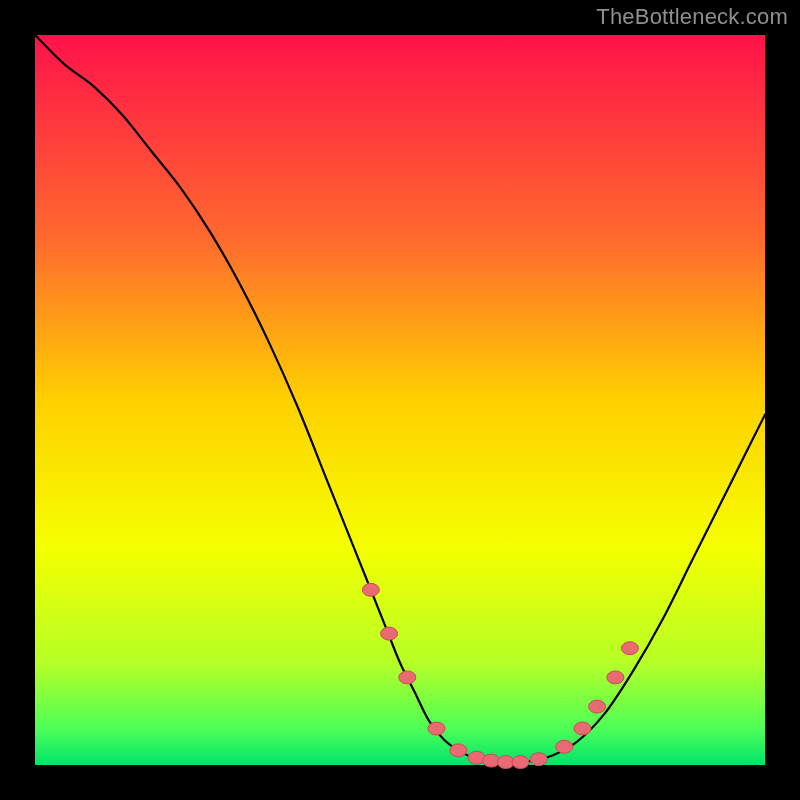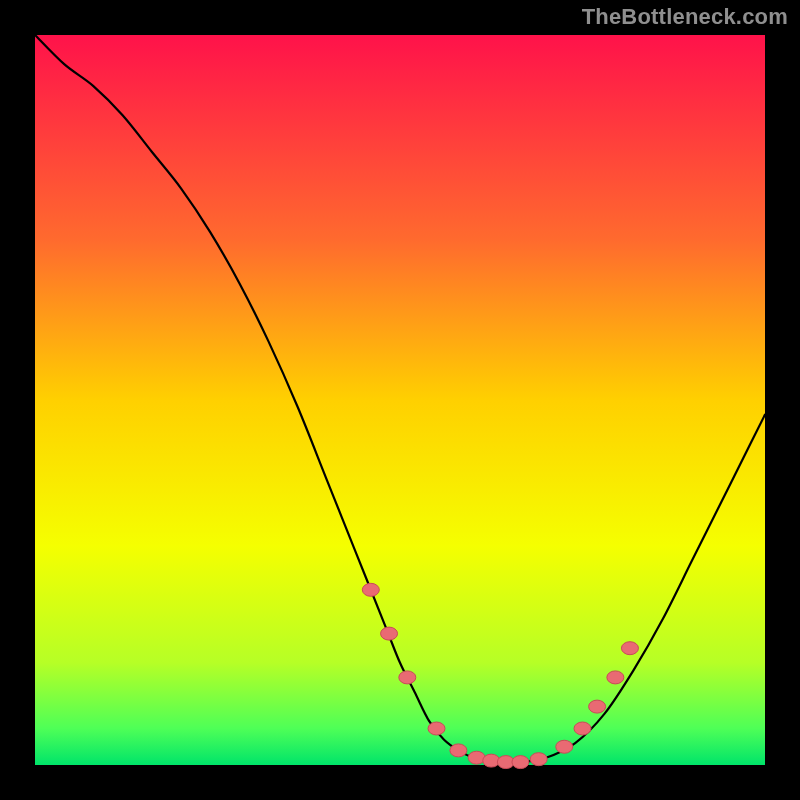--- a/index.html
+++ b/index.html
@@ -23,21 +23,21 @@
     width: 800px;
     height: 800px;
     display: block;
   }
   .watermark {
     position: absolute;
     top: 4px;
     right: 12px;
     font-family: Arial, Helvetica, sans-serif;
     font-size: 22px;
-    font-weight: 700;
+    font-weight: 400;
     color: #8f8f8f;
     letter-spacing: 0.2px;
     user-select: none;
   }
 </style>
 </head>
 <body>
 
 <div class="stage">
 

